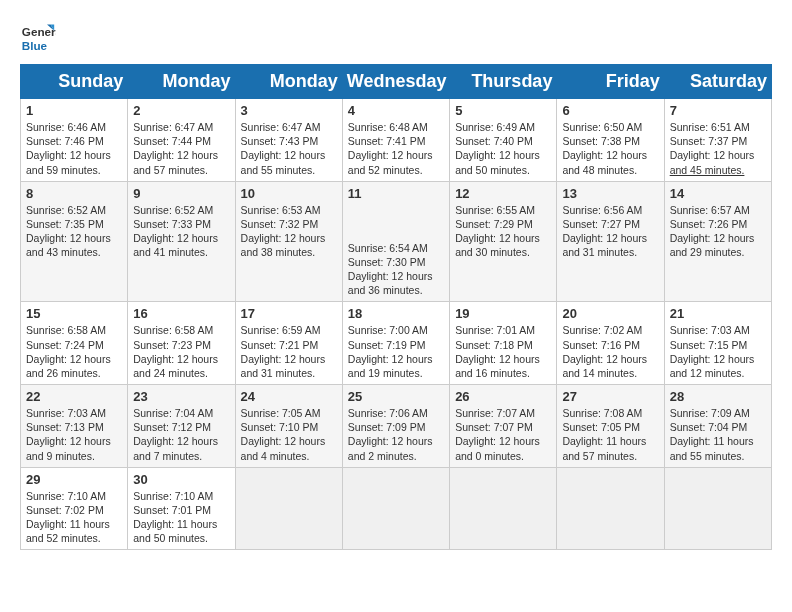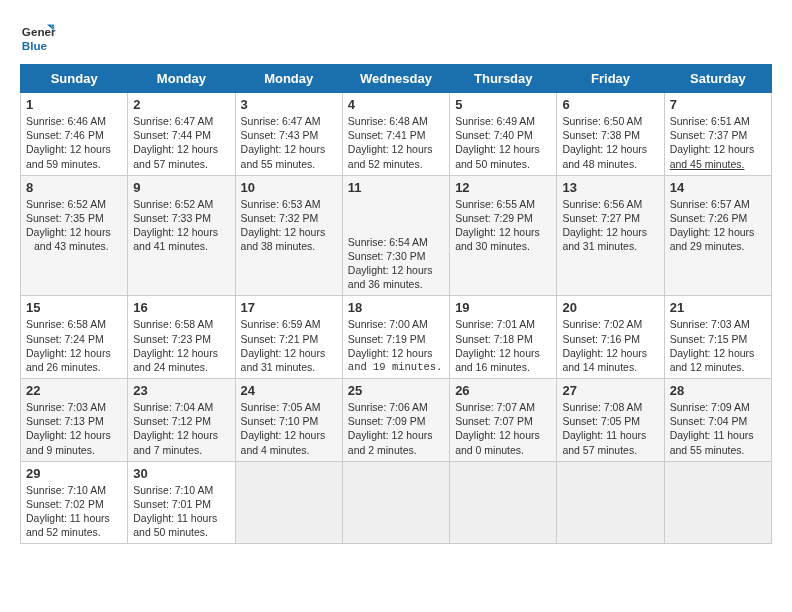--- a/index.html
+++ b/index.html
@@ -38,24 +38,24 @@
       color: #555;
     }
     table {
       width: 100%;
       border-collapse: collapse;
       table-layout: fixed;
     }
     thead th {
       background: #1a6faf;
       color: #fff;
-      font-size: 13px;
+      font-size: 18px;
       font-weight: bold;
       padding: 6px 4px;
-      text-align: center;
+      text-align: right;
       border: 1px solid #1a6faf;
     }
     tbody td {
       border: 1px solid #ccc;
       vertical-align: top;
       padding: 4px 5px;
       font-size: 10.5px;
       color: #333;
       height: 80px;
       background: #fff;
@@ -154,21 +154,21 @@
           <span style="display: block; line-height: 1.35;">Daylight: 12 hours</span>
           <span style="display: block; line-height: 1.35; text-decoration: underline;">and 45 minutes.</span>
         </td>
       </tr>
       <tr>
         <td>
           <span class="day-num">8</span>
           <span style="display: block; line-height: 1.35;">Sunrise: 6:52 AM</span>
           <span style="display: block; line-height: 1.35;">Sunset: 7:35 PM</span>
           <span style="display: block; line-height: 1.35;">Daylight: 12 hours</span>
-          <span style="display: block; line-height: 1.35; margin-left: 8px;">and 43 minutes.</span>
+          <span style="display: block; line-height: 1.35;">and 43 minutes.</span>
         </td>
         <td>
           <span class="day-num">9</span>
           <span style="display: block; line-height: 1.35;">Sunrise: 6:52 AM</span>
           <span style="display: block; line-height: 1.35;">Sunset: 7:33 PM</span>
           <span style="display: block; line-height: 1.35;">Daylight: 12 hours</span>
           <span style="display: block; line-height: 1.35;">and 41 minutes.</span>
         </td>
         <td>
           <span class="day-num">10</span>
@@ -226,21 +226,21 @@
           <span style="display: block; line-height: 1.35;">Sunrise: 6:59 AM</span>
           <span style="display: block; line-height: 1.35;">Sunset: 7:21 PM</span>
           <span style="display: block; line-height: 1.35;">Daylight: 12 hours</span>
           <span style="display: block; line-height: 1.35;">and 31 minutes.</span>
         </td>
         <td>
           <span class="day-num">18</span>
           <span style="display: block; line-height: 1.35;">Sunrise: 7:00 AM</span>
           <span style="display: block; line-height: 1.35;">Sunset: 7:19 PM</span>
           <span style="display: block; line-height: 1.35;">Daylight: 12 hours</span>
-          <span style="display: block; line-height: 1.35; font-family: Liberation Mono, monospace;">and 19 minutes.</span>
+          <span style="display: block; line-height: 1.35;">and 19 minutes.</span>
         </td>
         <td>
           <span class="day-num">19</span>
           <span style="display: block; line-height: 1.35;">Sunrise: 7:01 AM</span>
           <span style="display: block; line-height: 1.35;">Sunset: 7:18 PM</span>
           <span style="display: block; line-height: 1.35;">Daylight: 12 hours</span>
           <span style="display: block; line-height: 1.35;">and 16 minutes.</span>
         </td>
         <td>
           <span class="day-num">20</span>

